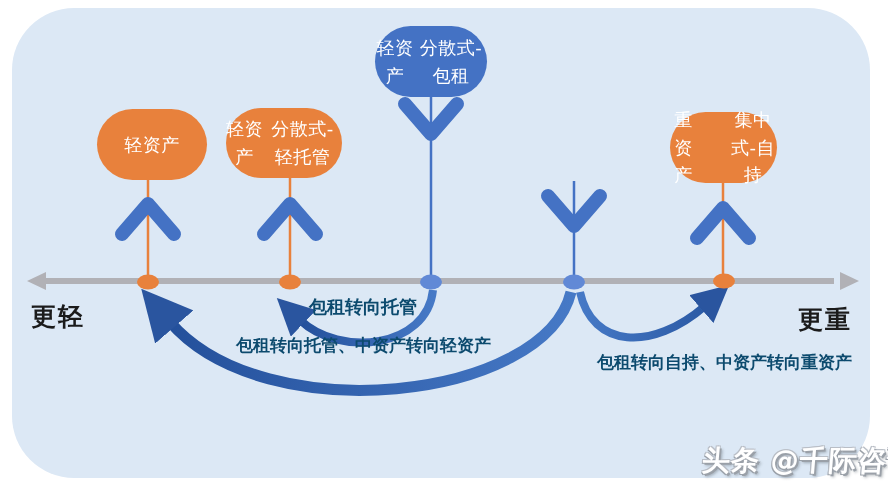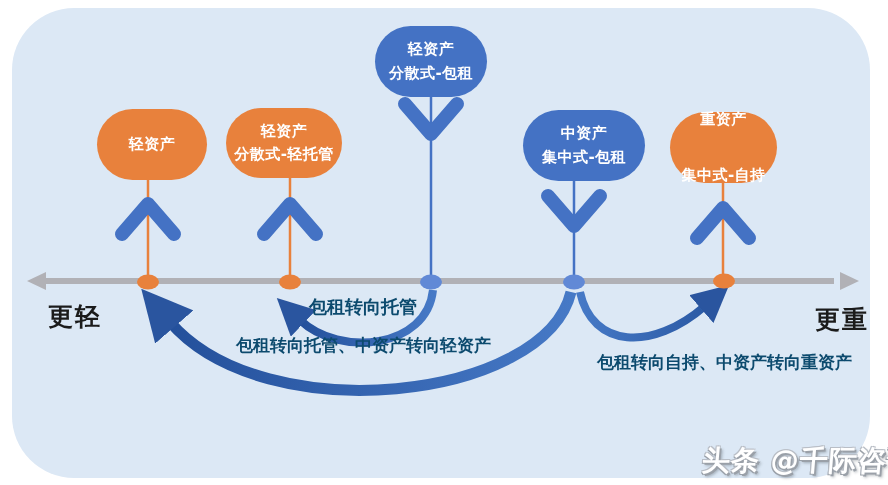--- a/index.html
+++ b/index.html
@@ -7,33 +7,33 @@
     position:relative;width:888px;height:485px;overflow:hidden;
     font-family:"DejaVu Sans","Liberation Sans",sans-serif;
     background:#ffffff;
   }
   .panel{
     position:absolute;left:12px;top:8px;width:858px;height:470px;
     background:#DCE8F5;border-radius:62px;
   }
   .svg-layer{position:absolute;left:0;top:0;width:888px;height:485px;}
   .bubble{
-    position:absolute;display:flex;flex-direction:column;align-items:center;justify-content:center;
-    color:#ffffff;font-weight:bold;font-size:15px;line-height:1.55;letter-spacing:.5px;
+    position:absolute;display:flex;flex-direction:row;align-items:center;justify-content:center;
+    color:#ffffff;font-weight:normal;font-size:18px;line-height:1.55;letter-spacing:.5px;
     text-align:center;border-radius:36px;
   }
   .bubble.orange{background:#E8813C;}
   .bubble.blue{background:#4472C4;}
   .b1{left:97px;top:109px;width:110px;height:71px;}
   .b2{left:226px;top:108px;width:116px;height:70px;}
   .b3{left:375px;top:26px;width:112px;height:71px;}
   .b4{left:523px;top:110px;width:122px;height:71px;}
   .b5{left:670px;top:112px;width:107px;height:71px;gap:32px;}
   .end-label{
-    position:absolute;font-size:25px;font-weight:bold;color:#1b1b1b;letter-spacing:2px;margin-left:17px;
+    position:absolute;font-size:25px;font-weight:bold;color:#1b1b1b;letter-spacing:2px;
   }
   .end-left{left:31px;top:300px;}
   .end-right{left:798px;top:303px;}
   .t-label{position:absolute;font-weight:bold;color:#0c4a6e;white-space:nowrap;}
   .t1{left:309px;top:295px;font-size:18px;}
   .t2{left:236px;top:334px;font-size:17px;}
   .t3{left:549px;top:351px;font-size:17px;margin-left:48px;}
   .watermark{
     position:absolute;left:702px;top:442px;font-size:28px;font-weight:bold;
     color:#ffffff;letter-spacing:1px;transform:skewX(-5deg);white-space:nowrap;
@@ -92,24 +92,20 @@
     <span>轻资产</span>
   </div>
   <div class="bubble orange b2">
     <span>轻资产</span>
     <span>分散式-轻托管</span>
   </div>
   <div class="bubble blue b3">
     <span>轻资产</span>
     <span>分散式-包租</span>
   </div>
-  <div class="bubble blue b4">
-    <span>中资产</span>
-    <span>集中式-包租</span>
-  </div>
   <div class="bubble orange b5">
     <span>重资产</span>
     <span>集中式-自持</span>
   </div>
 
   <div class="end-label end-left">更轻</div>
   <div class="end-label end-right">更重</div>
 
   <div class="t-label t1">包租转向托管</div>
   <div class="t-label t2">包租转向托管、中资产转向轻资产</div>

